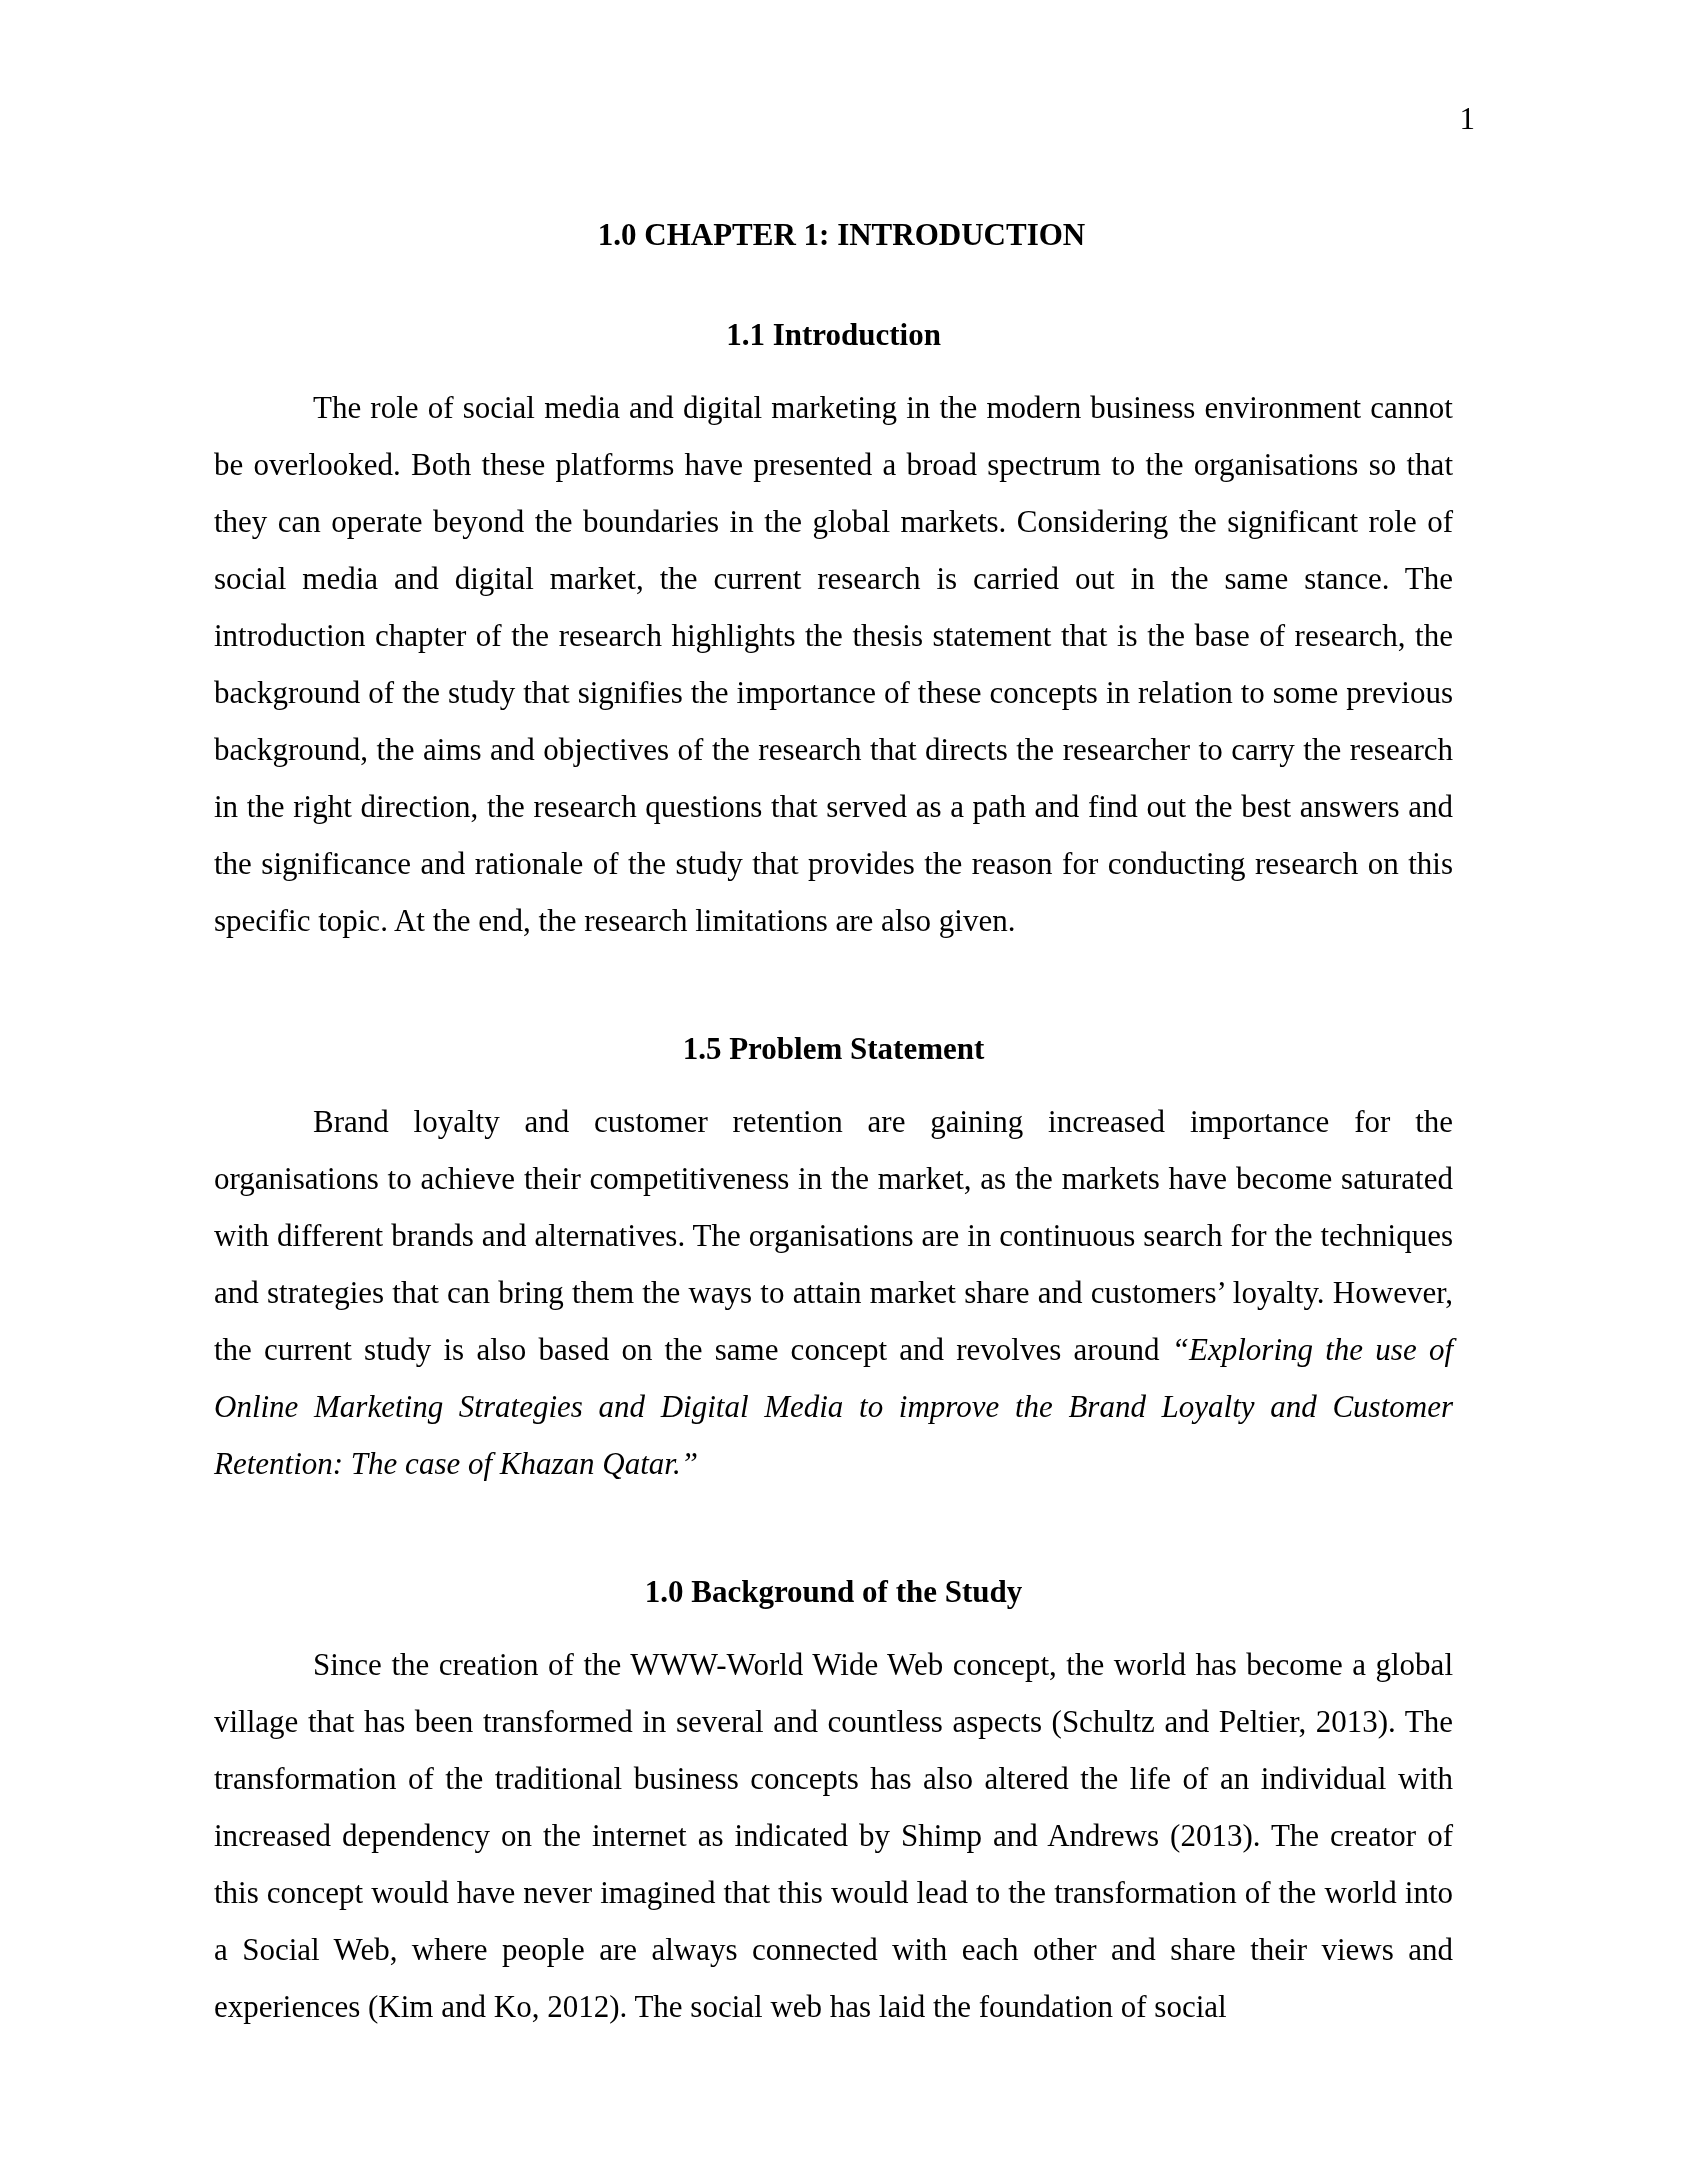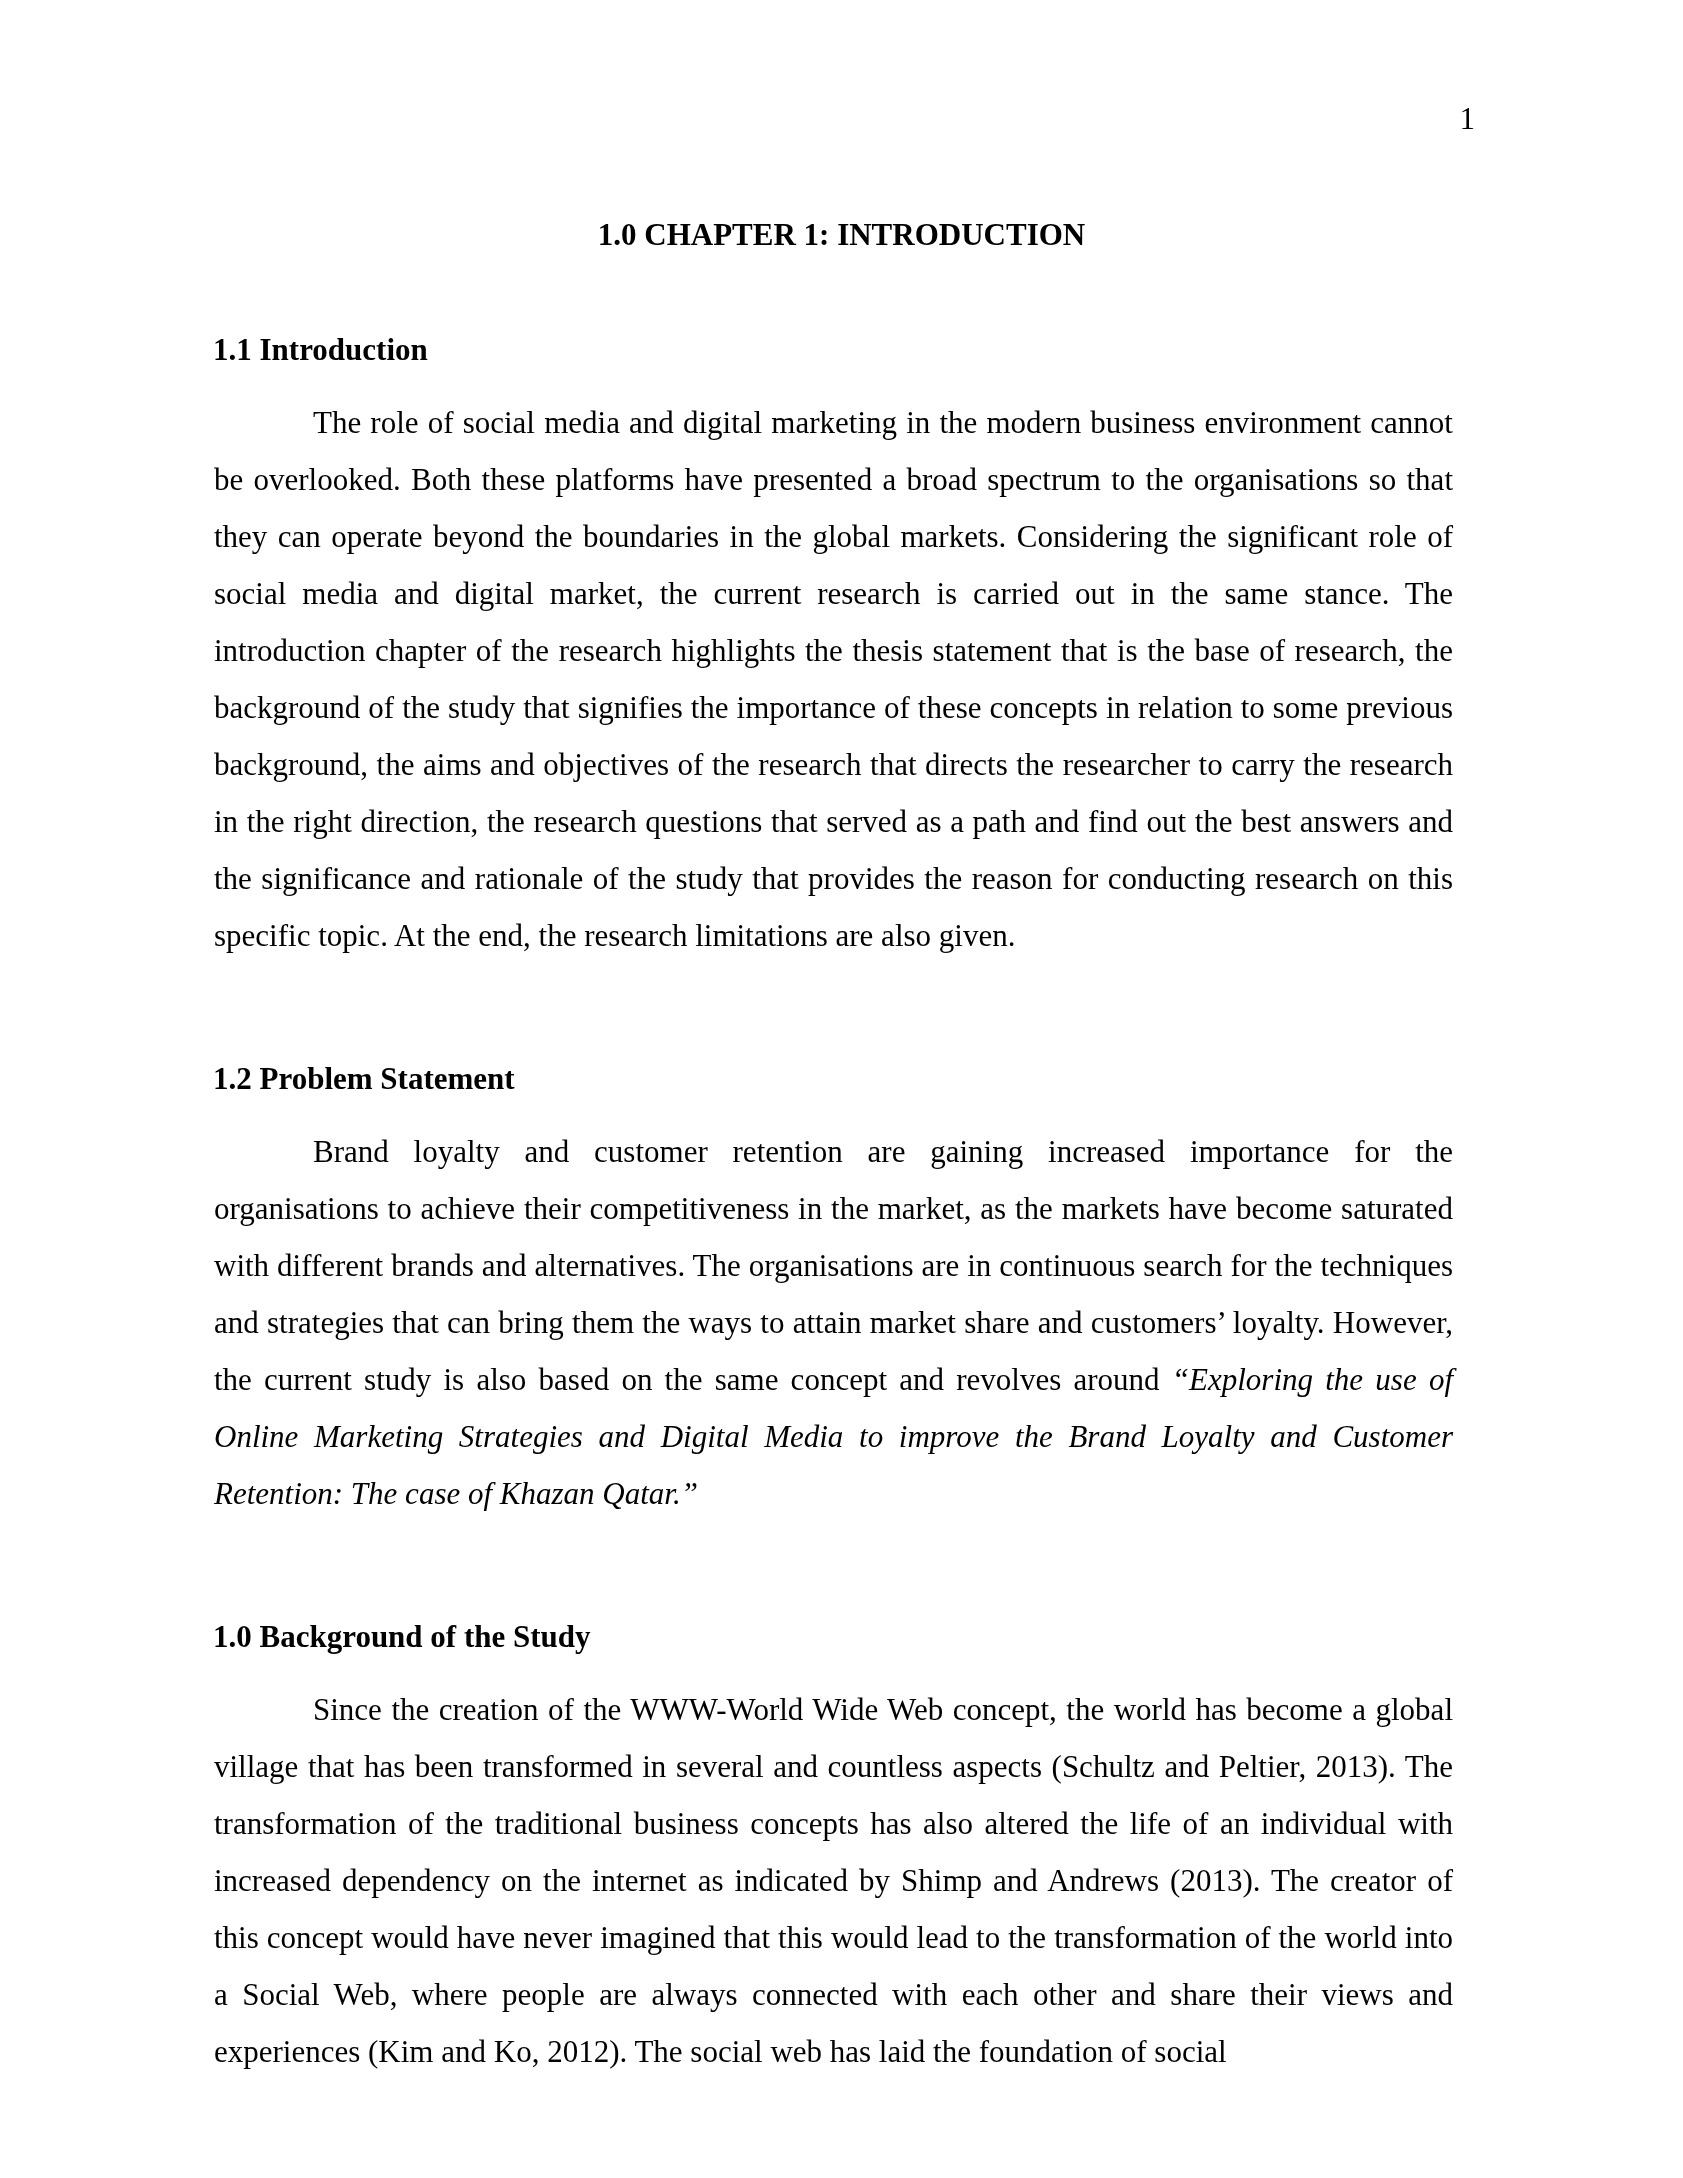--- a/index.html
+++ b/index.html
@@ -3,39 +3,39 @@
   <meta charset="utf-8">
   <style>
     html, body { margin: 0; padding: 0; background: #ffffff; }
     body { width: 1683px; height: 2178px; position: relative; overflow: hidden;
       font-family: "Liberation Serif", "DejaVu Serif", serif; color: #000; }
     .page-number { position: absolute; top: 99px; left: 1445px; width: 30px; text-align: right;
       font-size: 31px; line-height: 40px; }
     .chapter-title { position: absolute; top: 194px; left: 0; width: 1683px; text-align: center;
       font-weight: bold; font-size: 31px; line-height: 40px; }
     .content { position: absolute; left: 198px; top: 307px; width: 1271px; }
-    .section-heading { font-weight: bold; font-size: 31px; line-height: 56px; margin: 15px; height: 56px; }
+    .section-heading { font-weight: bold; font-size: 31px; line-height: 56px; margin: 0; height: 56px; text-align: center; }
     .para { font-size: 31px; line-height: 57px; text-align: justify; text-indent: 99px; margin: 16px; }
     .gap { height: 56px; }
     .italic { font-style: italic; }
   </style>
 </head>
 <body>
 
 <div class="page-number">1</div>
 <h1 class="chapter-title">1.0 CHAPTER 1: INTRODUCTION</h1>
 
 <div class="content">
   <section>
     <h2 class="section-heading">1.1 Introduction</h2>
     <p class="para">The role of social media and digital marketing in the modern business environment cannot be overlooked. Both these platforms have presented a broad spectrum to the organisations so that they can operate beyond the boundaries in the global markets. Considering the significant role of social media and digital market, the current research is carried out in the same stance. The introduction chapter of the research highlights the thesis statement that is the base of research, the background of the study that signifies the importance of these concepts in relation to some previous background, the aims and objectives of the research that directs the researcher to carry the research in the right direction, the research questions that served as a path and find out the best answers and the significance and rationale of the study that provides the reason for conducting research on this specific topic. At the end, the research limitations are also given.</p>
   </section>
   <div class="gap"></div>
   <section>
-    <h2 class="section-heading">1.2 Problem Statement</h2>
+    <h2 class="section-heading">1.5 Problem Statement</h2>
     <p class="para"><span>Brand loyalty and customer retention are gaining increased importance for the organisations to achieve their competitiveness in the market, as the markets have become saturated with different brands and alternatives. The organisations are in continuous search for the techniques and strategies that can bring them the ways to attain market share and customers’ loyalty. However, the current study is also based on the same concept and revolves around </span><span class="italic">“Exploring the use of Online Marketing Strategies and Digital Media to improve the Brand Loyalty and Customer Retention: The case of Khazan Qatar.”</span></p>
   </section>
   <div class="gap"></div>
   <section>
     <h2 class="section-heading">1.0 Background of the Study</h2>
     <p class="para">Since the creation of the WWW-World Wide Web concept, the world has become a global village that has been transformed in several and countless aspects (Schultz and Peltier, 2013). The transformation of the traditional business concepts has also altered the life of an individual with increased dependency on the internet as indicated by Shimp and Andrews (2013). The creator of this concept would have never imagined that this would lead to the transformation of the world into a Social Web, where people are always connected with each other and share their views and experiences (Kim and Ko, 2012). The social web has laid the foundation of social</p>
   </section>
 </div>
 
 

